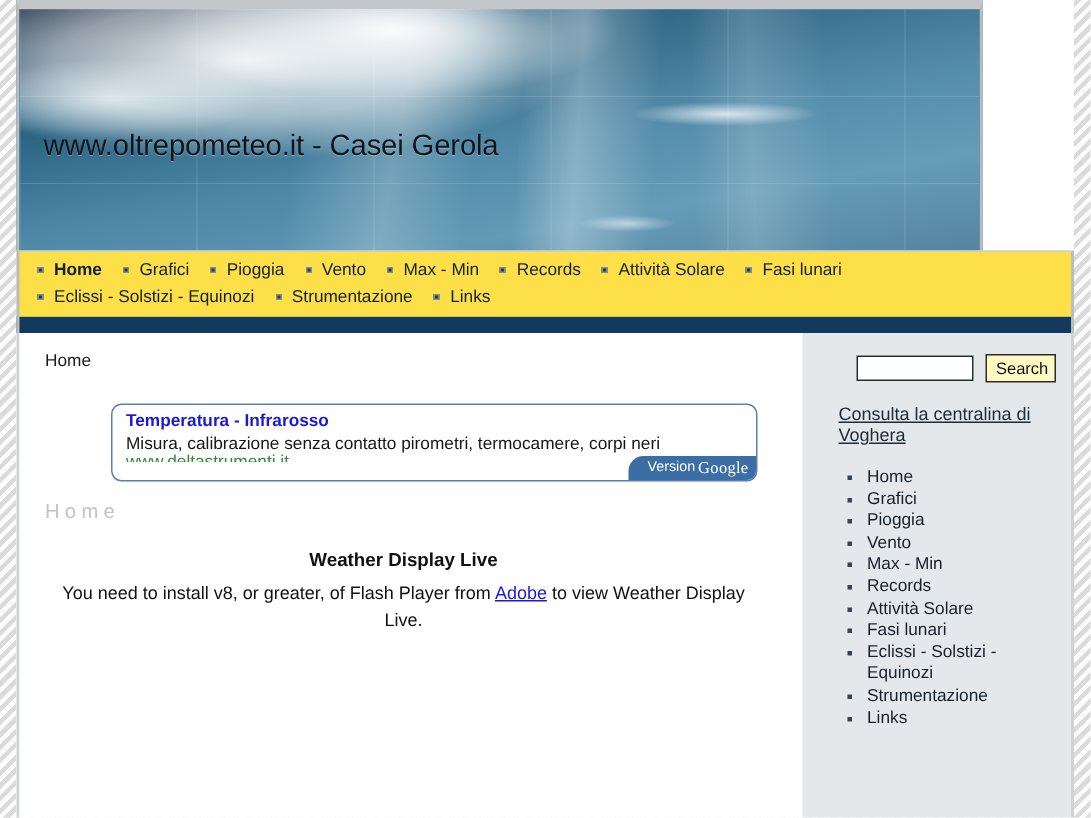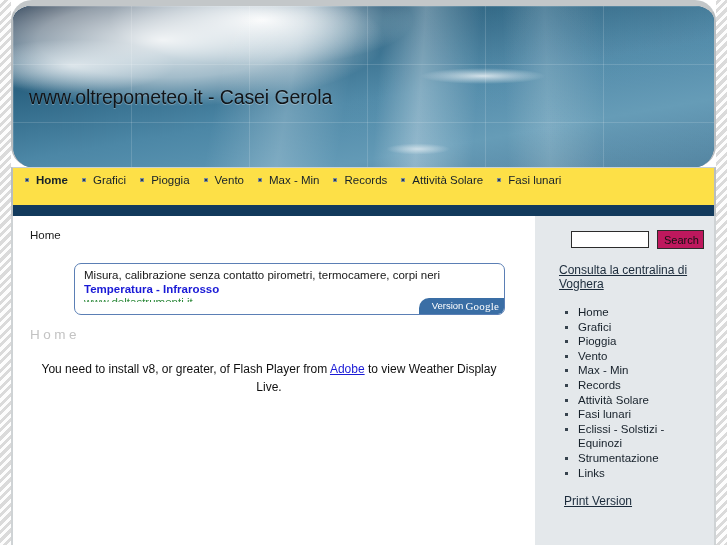--- a/index.html
+++ b/index.html
@@ -26,28 +26,27 @@
     position: absolute;
     left: 11px; top: 0;
     width: 705px; height: 545px;
     background: #ffffff;
     box-shadow: 0 0 0 0 transparent;
   }
 
   
   #header-banner {
     position: relative;
-    width: 705px;
+    width: 644px;
     height: 167px;
     overflow: hidden;
     background: #2a5f86;
     border-top: 6px solid #c3c7c9;
     border-left: 2px solid #b8bdc0;
     border-right: 2px solid #b8bdc0;
-    border-radius: 21px;
   }
   #banner-art {
     position: absolute;
     left: 0; top: 0; right: 0; bottom: 0;
     background:
       
       linear-gradient(to right, rgba(255,255,255,0.14) 1px, transparent 1px),
       linear-gradient(to bottom, rgba(255,255,255,0.14) 1px, transparent 1px),
       
       linear-gradient(100deg, rgba(255,255,255,0.00) 30%, rgba(255,255,255,0.22) 40%, rgba(255,255,255,0.03) 48%),
@@ -251,21 +250,21 @@
     border: 1px solid #2b2b2b;
     background: #ffffff;
     font-size: 11px;
     font-family: "Liberation Sans", sans-serif;
     padding: 0 2px;
   }
   #search-button {
     height: 19px;
     min-width: 46px;
     border: 1px solid #2b2b2b;
-    background: #be185d;
+    background: #fef9c3;
     font-size: 11px;
     font-family: "Liberation Sans", sans-serif;
     color: #111;
     cursor: pointer;
     padding: 0 6px;
   }
   .side-link {
     display: block;
     font-size: 12px;
     color: #1b2b3b;
@@ -304,40 +303,44 @@
 
   <div id="header-banner">
     <div id="banner-art"></div>
     <div id="banner-title">www.oltrepometeo.it - Casei Gerola</div>
   </div>
 
   <nav id="main-nav">
     <div class="nav-row" id="nav-row-1">
       <span class="nav-item active"><span class="bullet"></span><span class="nav-label">Home</span></span><span class="nav-item"><span class="bullet"></span><span class="nav-label">Grafici</span></span><span class="nav-item"><span class="bullet"></span><span class="nav-label">Pioggia</span></span><span class="nav-item"><span class="bullet"></span><span class="nav-label">Vento</span></span><span class="nav-item"><span class="bullet"></span><span class="nav-label">Max - Min</span></span><span class="nav-item"><span class="bullet"></span><span class="nav-label">Records</span></span><span class="nav-item"><span class="bullet"></span><span class="nav-label">Attività Solare</span></span><span class="nav-item"><span class="bullet"></span><span class="nav-label">Fasi lunari</span></span>
     </div>
+    <div class="nav-row" id="nav-row-2">
+      <span class="nav-item"><span class="bullet"></span><span class="nav-label">Eclissi - Solstizi - Equinozi</span></span><span class="nav-item"><span class="bullet"></span><span class="nav-label">Strumentazione</span></span><span class="nav-item"><span class="bullet"></span><span class="nav-label">Links</span></span>
+    </div>
   </nav>
 
   <div id="navy-bar"></div>
 
   <div id="body-cols">
 
     <div id="content-col">
 
       <div id="breadcrumb">Home</div>
 
       <div id="ad-block">
+        <div id="ad-title">Temperatura - Infrarosso</div>
         <div id="ad-desc">Misura, calibrazione senza contatto pirometri, termocamere, corpi neri</div>
-        <div id="ad-title">Temperatura - Infrarosso</div>
         <div id="ad-url">www.deltastrumenti.it</div>
         <div id="ad-badge"><span>Version</span><span class="g-word">Google</span></div>
       </div>
 
       <div id="watermark-home">Home</div>
 
       <div id="wdl-block">
+        <div id="wdl-title">Weather Display Live</div>
         <div id="wdl-text"><span>You need to install v8, or greater, of Flash Player from </span><span id="wdl-link">Adobe</span><span> to view Weather Display Live.</span></div>
       </div>
 
     </div>
 
     <aside id="sidebar-col">
 
       <div id="search-row">
         <input id="search-input" type="text" placeholder="" style="">
         <button id="search-button">Search</button>
@@ -353,20 +356,19 @@
         <li>Max - Min</li>
         <li>Records</li>
         <li>Attività Solare</li>
         <li>Fasi lunari</li>
         <li>Eclissi - Solstizi - Equinozi</li>
         <li>Strumentazione</li>
         <li>Links</li>
       </ul>
 
       <div id="side-footer">
-        <a class="side-link">Print Version</a>
 
       </div>
 
     </aside>
 
   </div>
 </div>
 
 </body></html>

